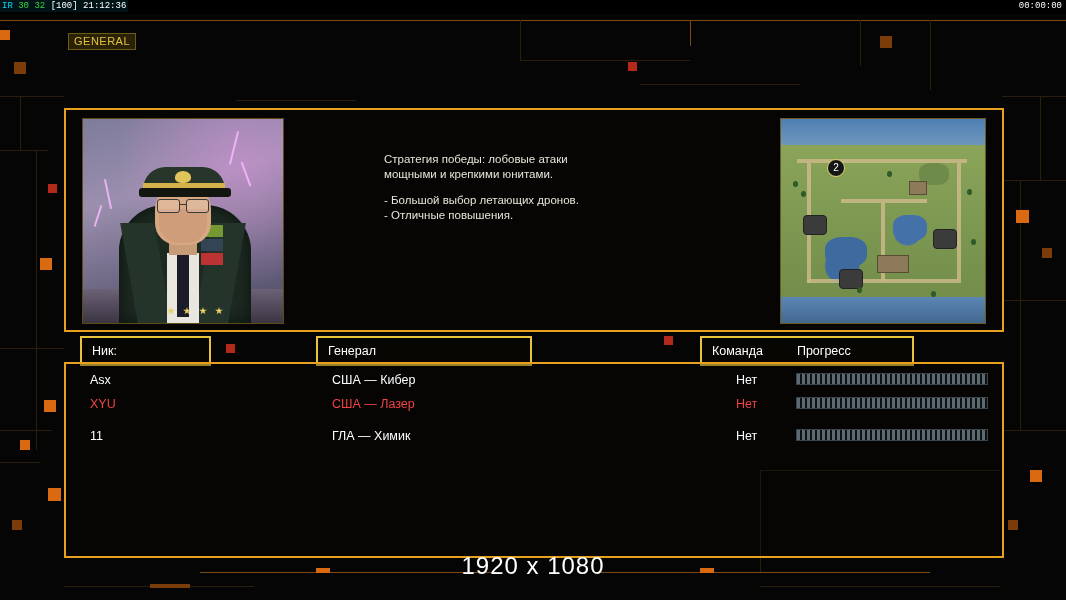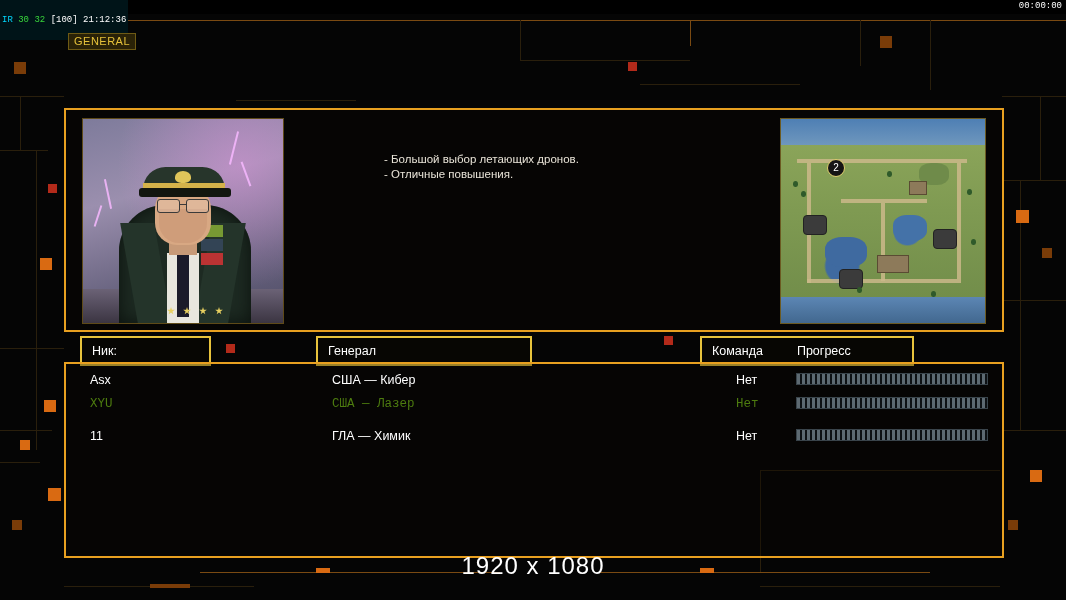--- a/index.html
+++ b/index.html
@@ -35,21 +35,21 @@
   .blk.dark { background:#7a3c08; }
   .blk.red { background:#b32a1a; }
 
   
   .topbar {
     position:absolute; left:0; top:0; width:1066px; height:14px;
     background:#000;
   }
   .fpsbox {
     position:absolute; left:0; top:0; height:12px;
-    padding:14px 2px;
+    padding:0 2px;
     font-family:"Liberation Mono", monospace;
     font-size:9px; line-height:12px;
     color:#00d8ff; background:#001418; white-space:nowrap;
   }
   .fpsbox .g { color:#37d43b; }
   .fpsbox .w { color:#ffffff; }
   .timer {
     position:absolute; right:4px; top:0; height:12px;
     font-family:"Liberation Mono", monospace;
     font-size:9px; line-height:12px; color:#ffffff;
@@ -236,21 +236,21 @@
   .list-panel {
     position:absolute; left:64px; top:362px; width:936px; height:192px;
     border:2px solid #e8a020;
     background:rgba(8,6,3,0.35);
   }
   .prow {
     position:absolute; left:0; width:936px; height:24px;
     display:flex; align-items:center;
     font-size:12.5px; color:#ffffff;
   }
-  .prow.highlight { color:#4d7c0f;font-family:Liberation Mono, monospace; }
+  .prow.highlight { color:#ef4444; }
   .prow .c-nick { position:absolute; left:24px; }
   .prow .c-gen  { position:absolute; left:266px; }
   .prow .c-team { position:absolute; left:670px; }
   .prow .c-prog { position:absolute; left:730px; top:5px; width:192px; height:12px; }
   .bar {
     width:100%; height:12px;
     background:
       repeating-linear-gradient(90deg,#5d6a72 0px,#5d6a72 3px,#0d1114 3px,#0d1114 5px);
     border:1px solid #39444b;
     box-sizing:border-box;
@@ -365,20 +365,24 @@
       <div class="p-stars">
         <i></i>
           <i></i>
           <i></i>
           <i></i>
       </div>
     </div>
 
     <div class="desc">
       <p>
+        <span>Стратегия победы: лобовые атаки</span><br>
+        <span>мощными и крепкими юнитами.</span>
+      </p>
+      <p>
         <span>- Большой выбор летающих дронов.</span><br>
         <span>- Отличные повышения.</span>
       </p>
     </div>
 
     <div class="minimap">
       <div class="mm-bg"></div>
       <div class="mm-water"></div>
       <div class="mm-water b"></div>
 

